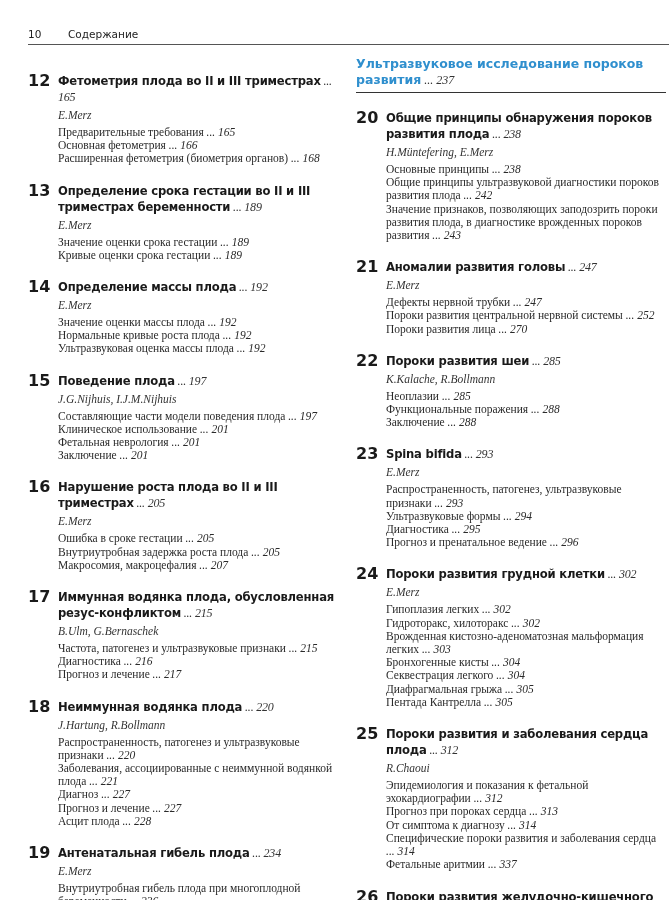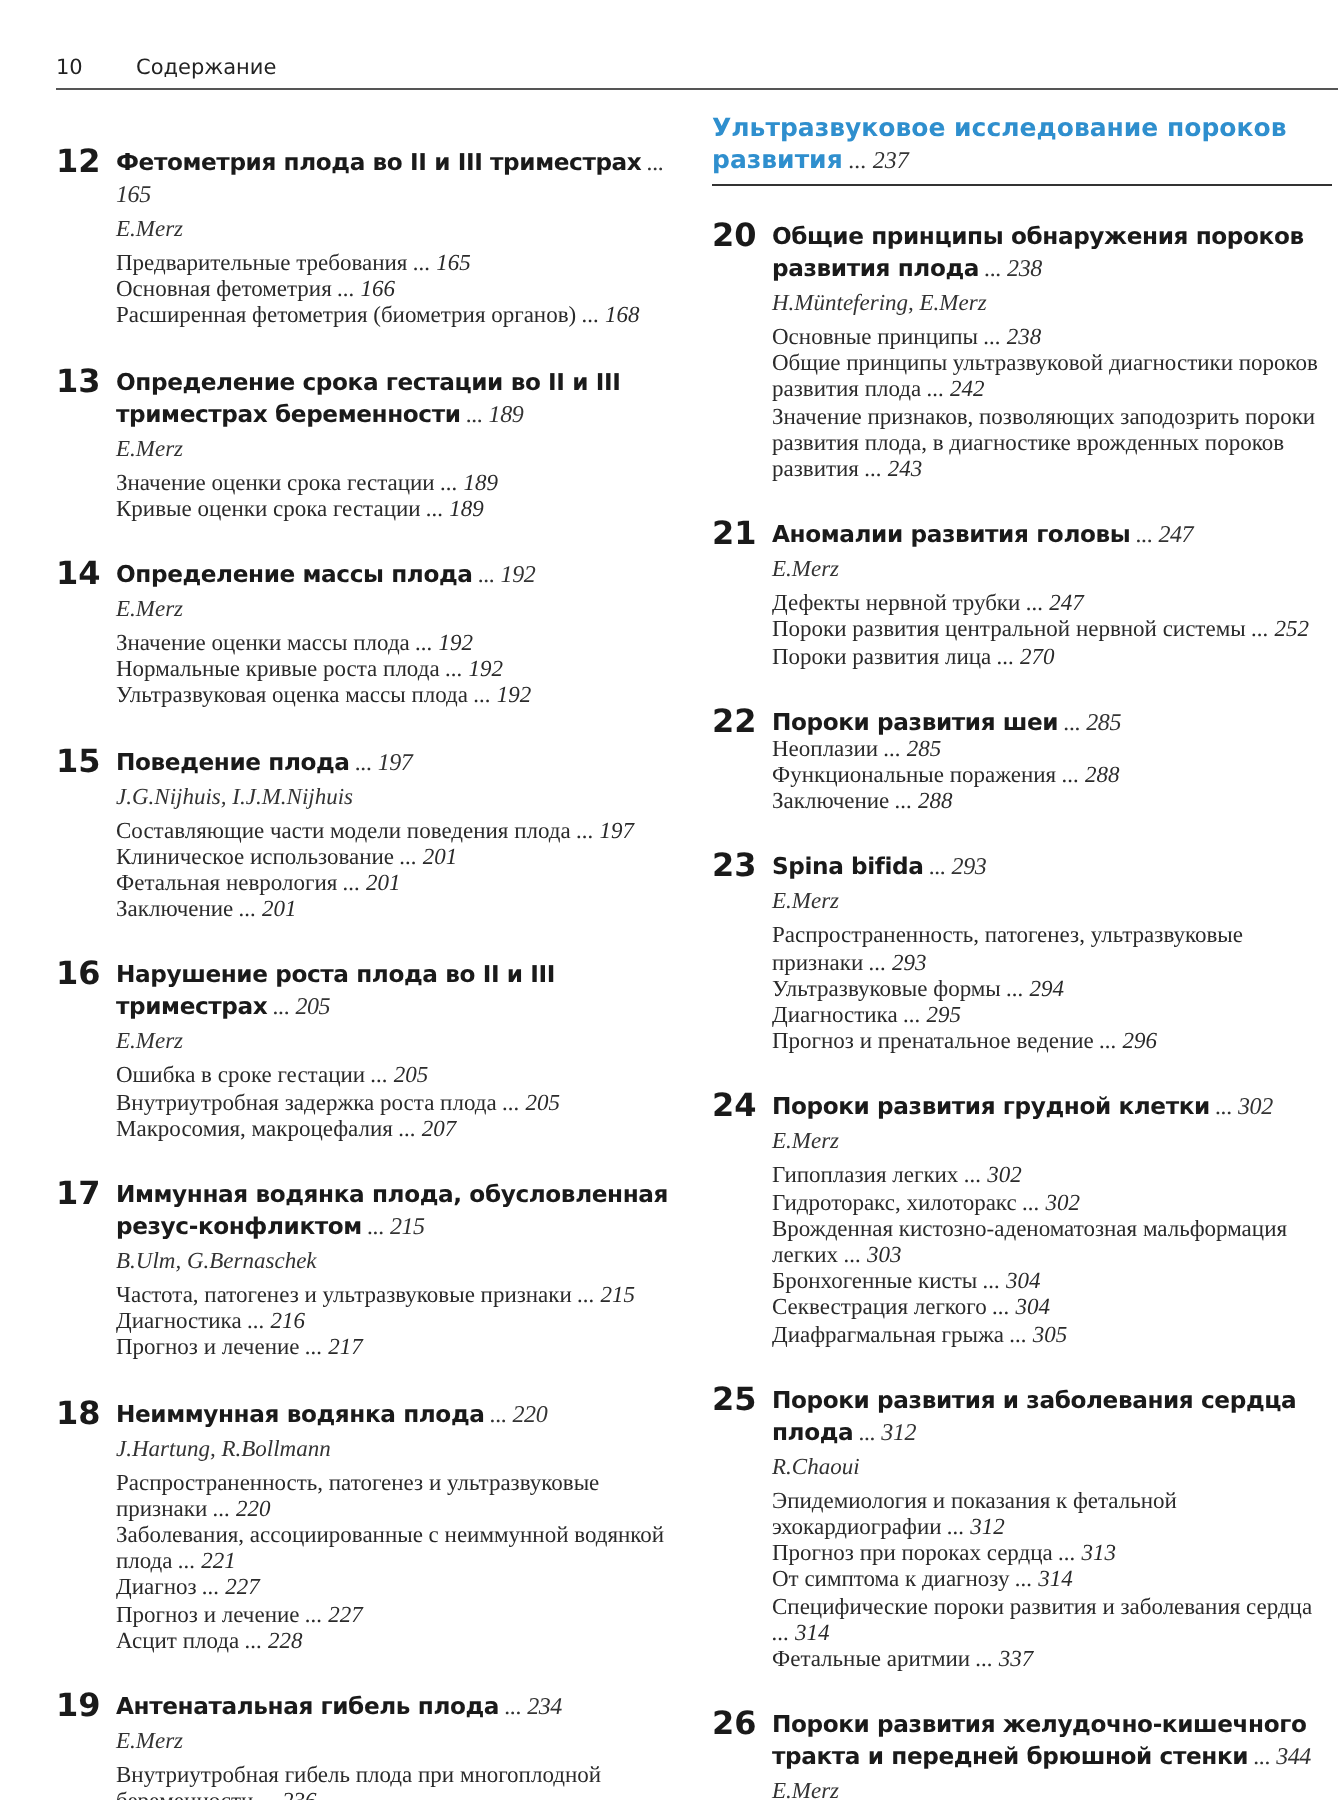--- a/index.html
+++ b/index.html
@@ -157,20 +157,21 @@
         <div class="author">E.Merz</div>
         <ul class="entries">
           <li><span>Дефекты нервной трубки</span><span class="pg"><span> ... </span><span>247</span></span></li>
           <li><span>Пороки развития центральной нервной системы</span><span class="pg"><span> ... </span><span>252</span></span></li>
           <li><span>Пороки развития лица</span><span class="pg"><span> ... </span><span>270</span></span></li>
         </ul>
       </div>
       <div class="chapter">
         <span class="ch-num">22</span>
         <div class="ch-title"><span>Пороки развития шеи</span><span class="pg"><span> ... </span><span>285</span></span></div>
+        <div class="author">K.Kalache, R.Bollmann</div>
         <ul class="entries">
           <li><span>Неоплазии</span><span class="pg"><span> ... </span><span>285</span></span></li>
           <li><span>Функциональные поражения</span><span class="pg"><span> ... </span><span>288</span></span></li>
           <li><span>Заключение</span><span class="pg"><span> ... </span><span>288</span></span></li>
         </ul>
       </div>
       <div class="chapter">
         <span class="ch-num">23</span>
         <div class="ch-title"><span>Spina bifida</span><span class="pg"><span> ... </span><span>293</span></span></div>
         <div class="author">E.Merz</div>
@@ -185,20 +186,21 @@
         <span class="ch-num">24</span>
         <div class="ch-title"><span>Пороки развития грудной клетки</span><span class="pg"><span> ... </span><span>302</span></span></div>
         <div class="author">E.Merz</div>
         <ul class="entries">
           <li><span>Гипоплазия легких</span><span class="pg"><span> ... </span><span>302</span></span></li>
           <li><span>Гидроторакс, хилоторакс</span><span class="pg"><span> ... </span><span>302</span></span></li>
           <li><span>Врожденная кистозно-аденоматозная мальформация легких</span><span class="pg"><span> ... </span><span>303</span></span></li>
           <li><span>Бронхогенные кисты</span><span class="pg"><span> ... </span><span>304</span></span></li>
           <li><span>Секвестрация легкого</span><span class="pg"><span> ... </span><span>304</span></span></li>
           <li><span>Диафрагмальная грыжа</span><span class="pg"><span> ... </span><span>305</span></span></li>
+          <li><span>Пентада Кантрелла</span><span class="pg"><span> ... </span><span>305</span></span></li>
         </ul>
       </div>
       <div class="chapter">
         <span class="ch-num">25</span>
         <div class="ch-title"><span>Пороки развития и заболевания сердца плода</span><span class="pg"><span> ... </span><span>312</span></span></div>
         <div class="author">R.Chaoui</div>
         <ul class="entries">
           <li><span>Эпидемиология и показания к фетальной эхокардиографии</span><span class="pg"><span> ... </span><span>312</span></span></li>
           <li><span>Прогноз при пороках сердца</span><span class="pg"><span> ... </span><span>313</span></span></li>
           <li><span>От симптома к диагнозу</span><span class="pg"><span> ... </span><span>314</span></span></li>

